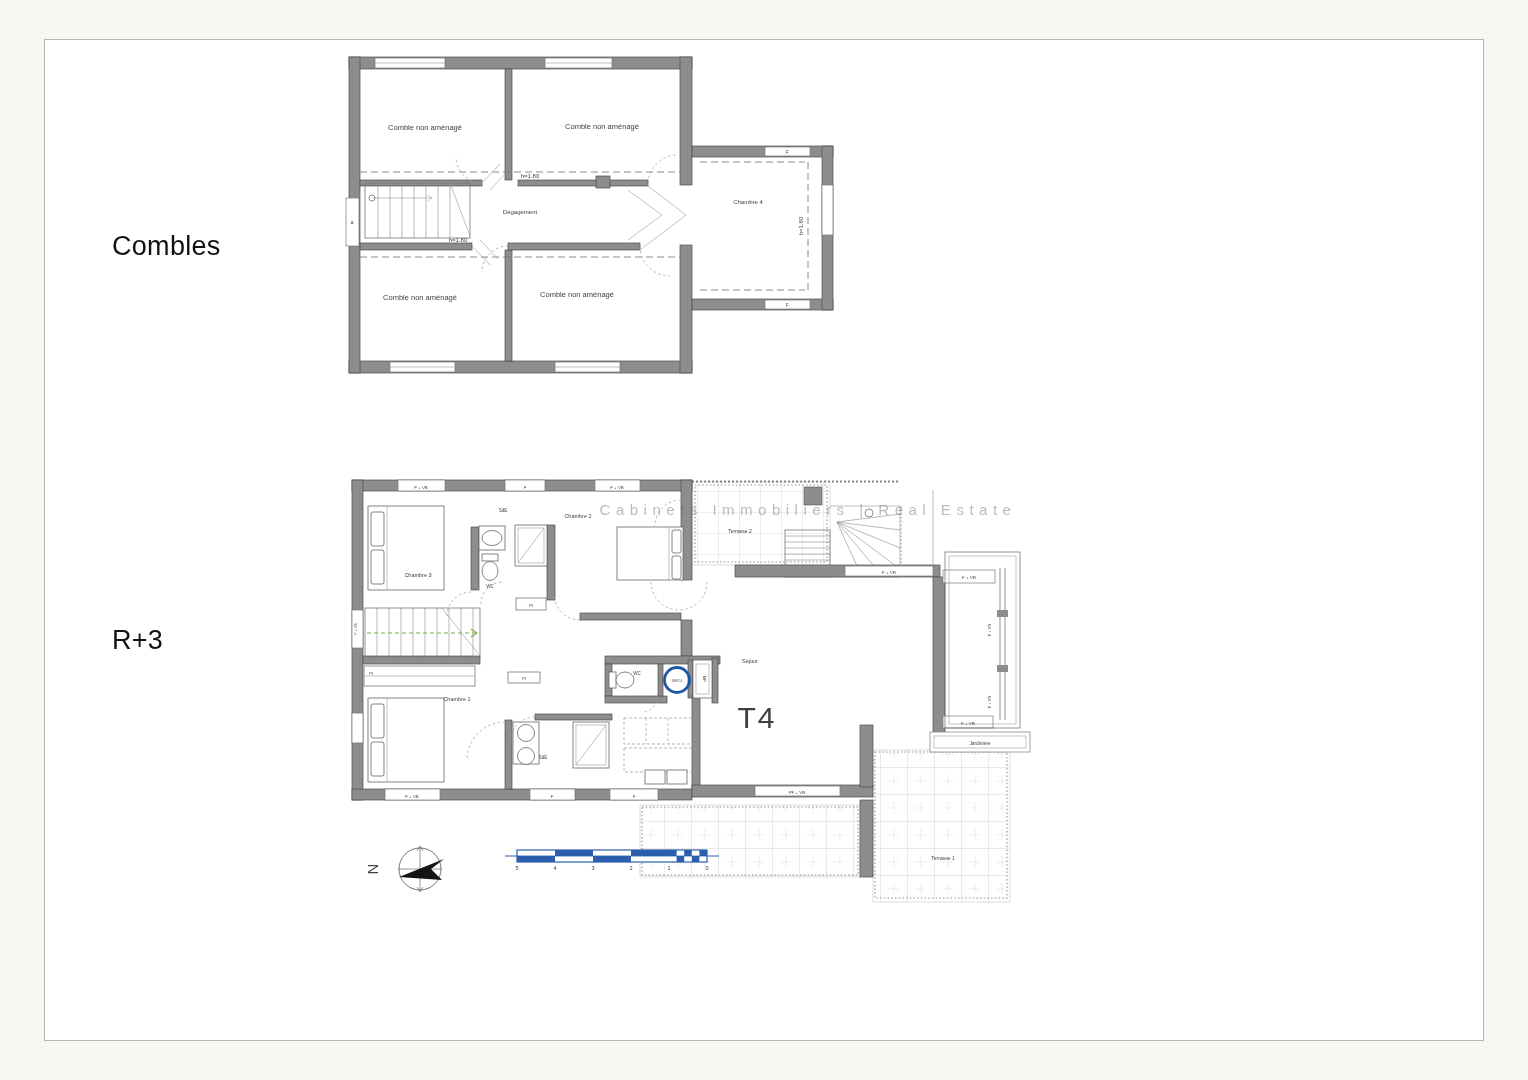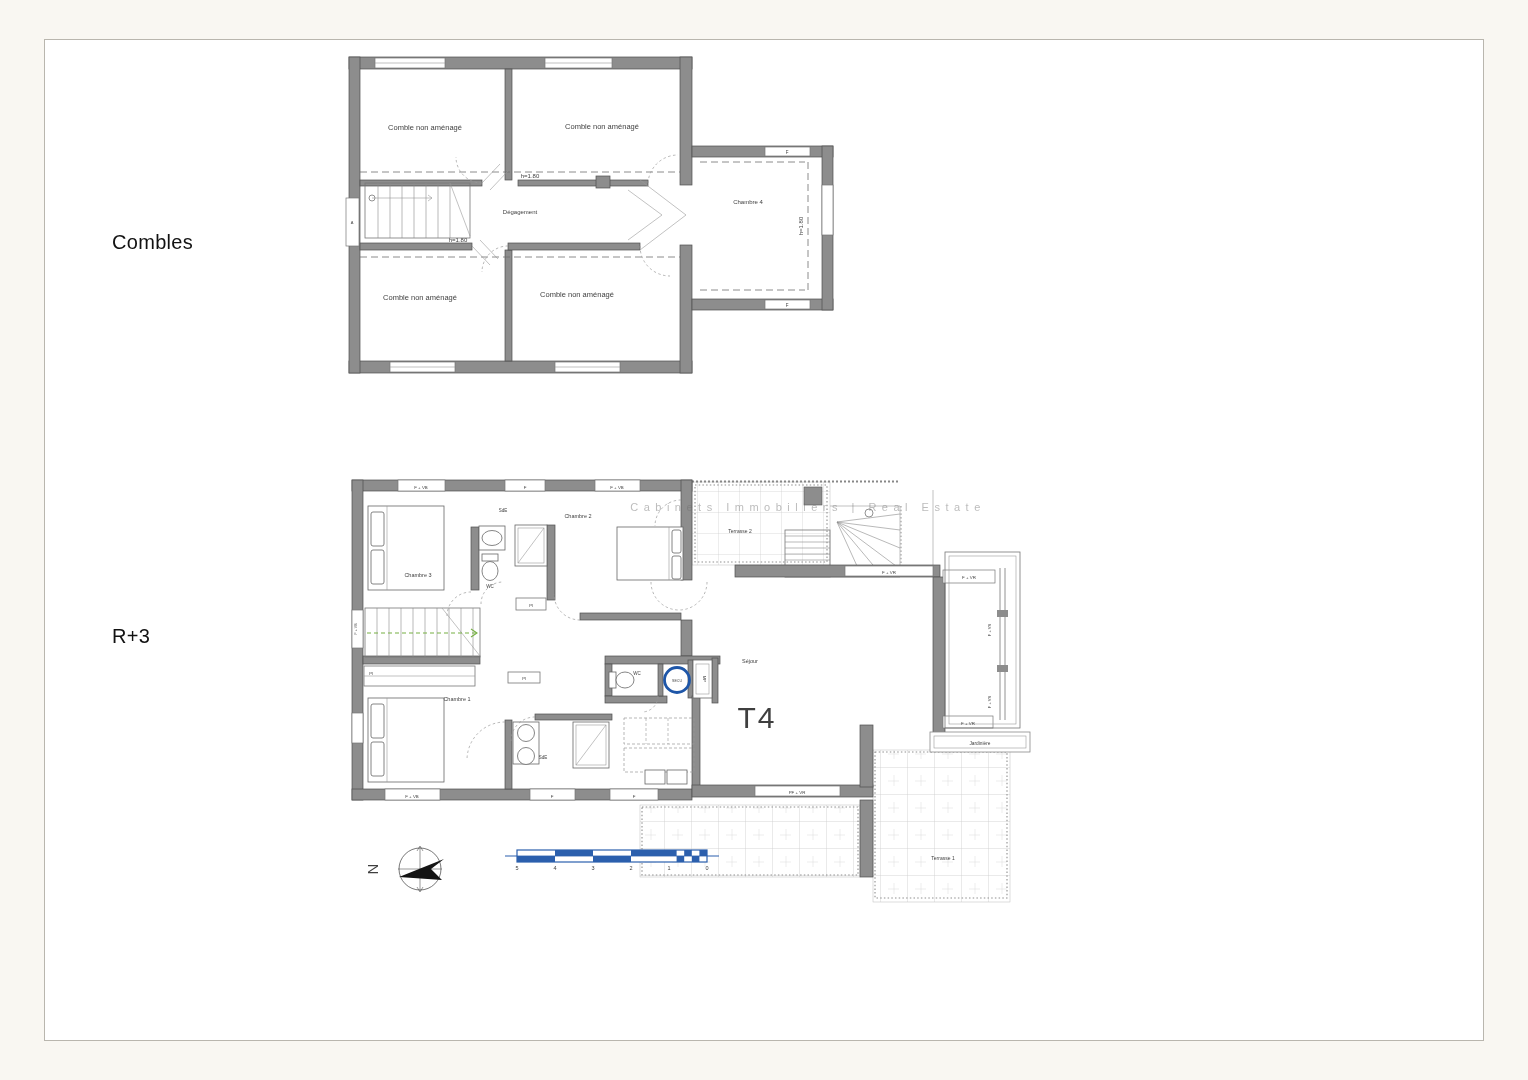--- a/index.html
+++ b/index.html
@@ -1,40 +1,40 @@
 <!DOCTYPE html>
 <html><head>
 <meta charset="utf-8">
 <style>
   html,body{margin:0;padding:0;background:#f9f7f2;}
   .page{position:relative;width:1528px;height:1080px;background:#f9f7f2;overflow:hidden;
         font-family:"Liberation Sans",sans-serif;}
   .sheet{position:absolute;left:44px;top:39px;width:1438px;height:1000px;background:#ffffff;
          border:1px solid #b9b6ae;}
-  .floor-label{position:absolute;font-size:20px;color:#121212;letter-spacing:.3px;}
+  .floor-label{position:absolute;font-size:27px;color:#121212;letter-spacing:.3px;}
   #lbl-combles{left:112px;top:231px;}
   #lbl-r1{left:112px;top:625px;}
   svg.plan{position:absolute;overflow:visible;}
   #plan-combles{left:340px;top:50px;}
   #plan-r1{left:340px;top:470px;}
   svg text{font-family:"Liberation Sans",sans-serif;fill:#3f3f3f;}
   .lbl{text-anchor:middle;}
   .wall{fill:#8d8d8d;stroke:#4f4f4f;stroke-width:.7;}
   .win{fill:#ffffff;stroke:#777;stroke-width:.7;}
   .thin{fill:none;stroke:#777;stroke-width:.8;}
   .thin2{fill:none;stroke:#999;stroke-width:.6;}
   .fixt{fill:#ffffff;stroke:#666;stroke-width:.8;}
   .dash{fill:none;stroke:#6e6e6e;stroke-width:.8;stroke-dasharray:7 4;}
   .arc{fill:none;stroke:#9a9a9a;stroke-width:.7;stroke-dasharray:2.5 2.5;}
   .rail{fill:none;stroke:#8f8f8f;stroke-width:1.1;stroke-dasharray:1.5 2.2;}
   .watermark{position:absolute;left:573px;top:496px;width:470px;text-align:center;
              pointer-events:none;z-index:5;}
   .wm1{font-family:"DejaVu Serif",serif;font-size:52px;line-height:1.05;
        letter-spacing:6px;color:rgba(120,120,120,.32);white-space:nowrap;}
-  .wm2{margin-top:5px;font-size:11px;letter-spacing:5.5px;color:rgba(110,110,110,.46);
+  .wm2{margin-top:5px;font-size:15px;letter-spacing:5.5px;color:rgba(110,110,110,.46);
        white-space:nowrap;}
 </style>
 </head>
 <body>
 
 <div class="page">
   <div class="sheet"></div>
 
   <div class="floor-label" id="lbl-combles">Combles</div>
   <div class="floor-label" id="lbl-r1">R+3</div>

